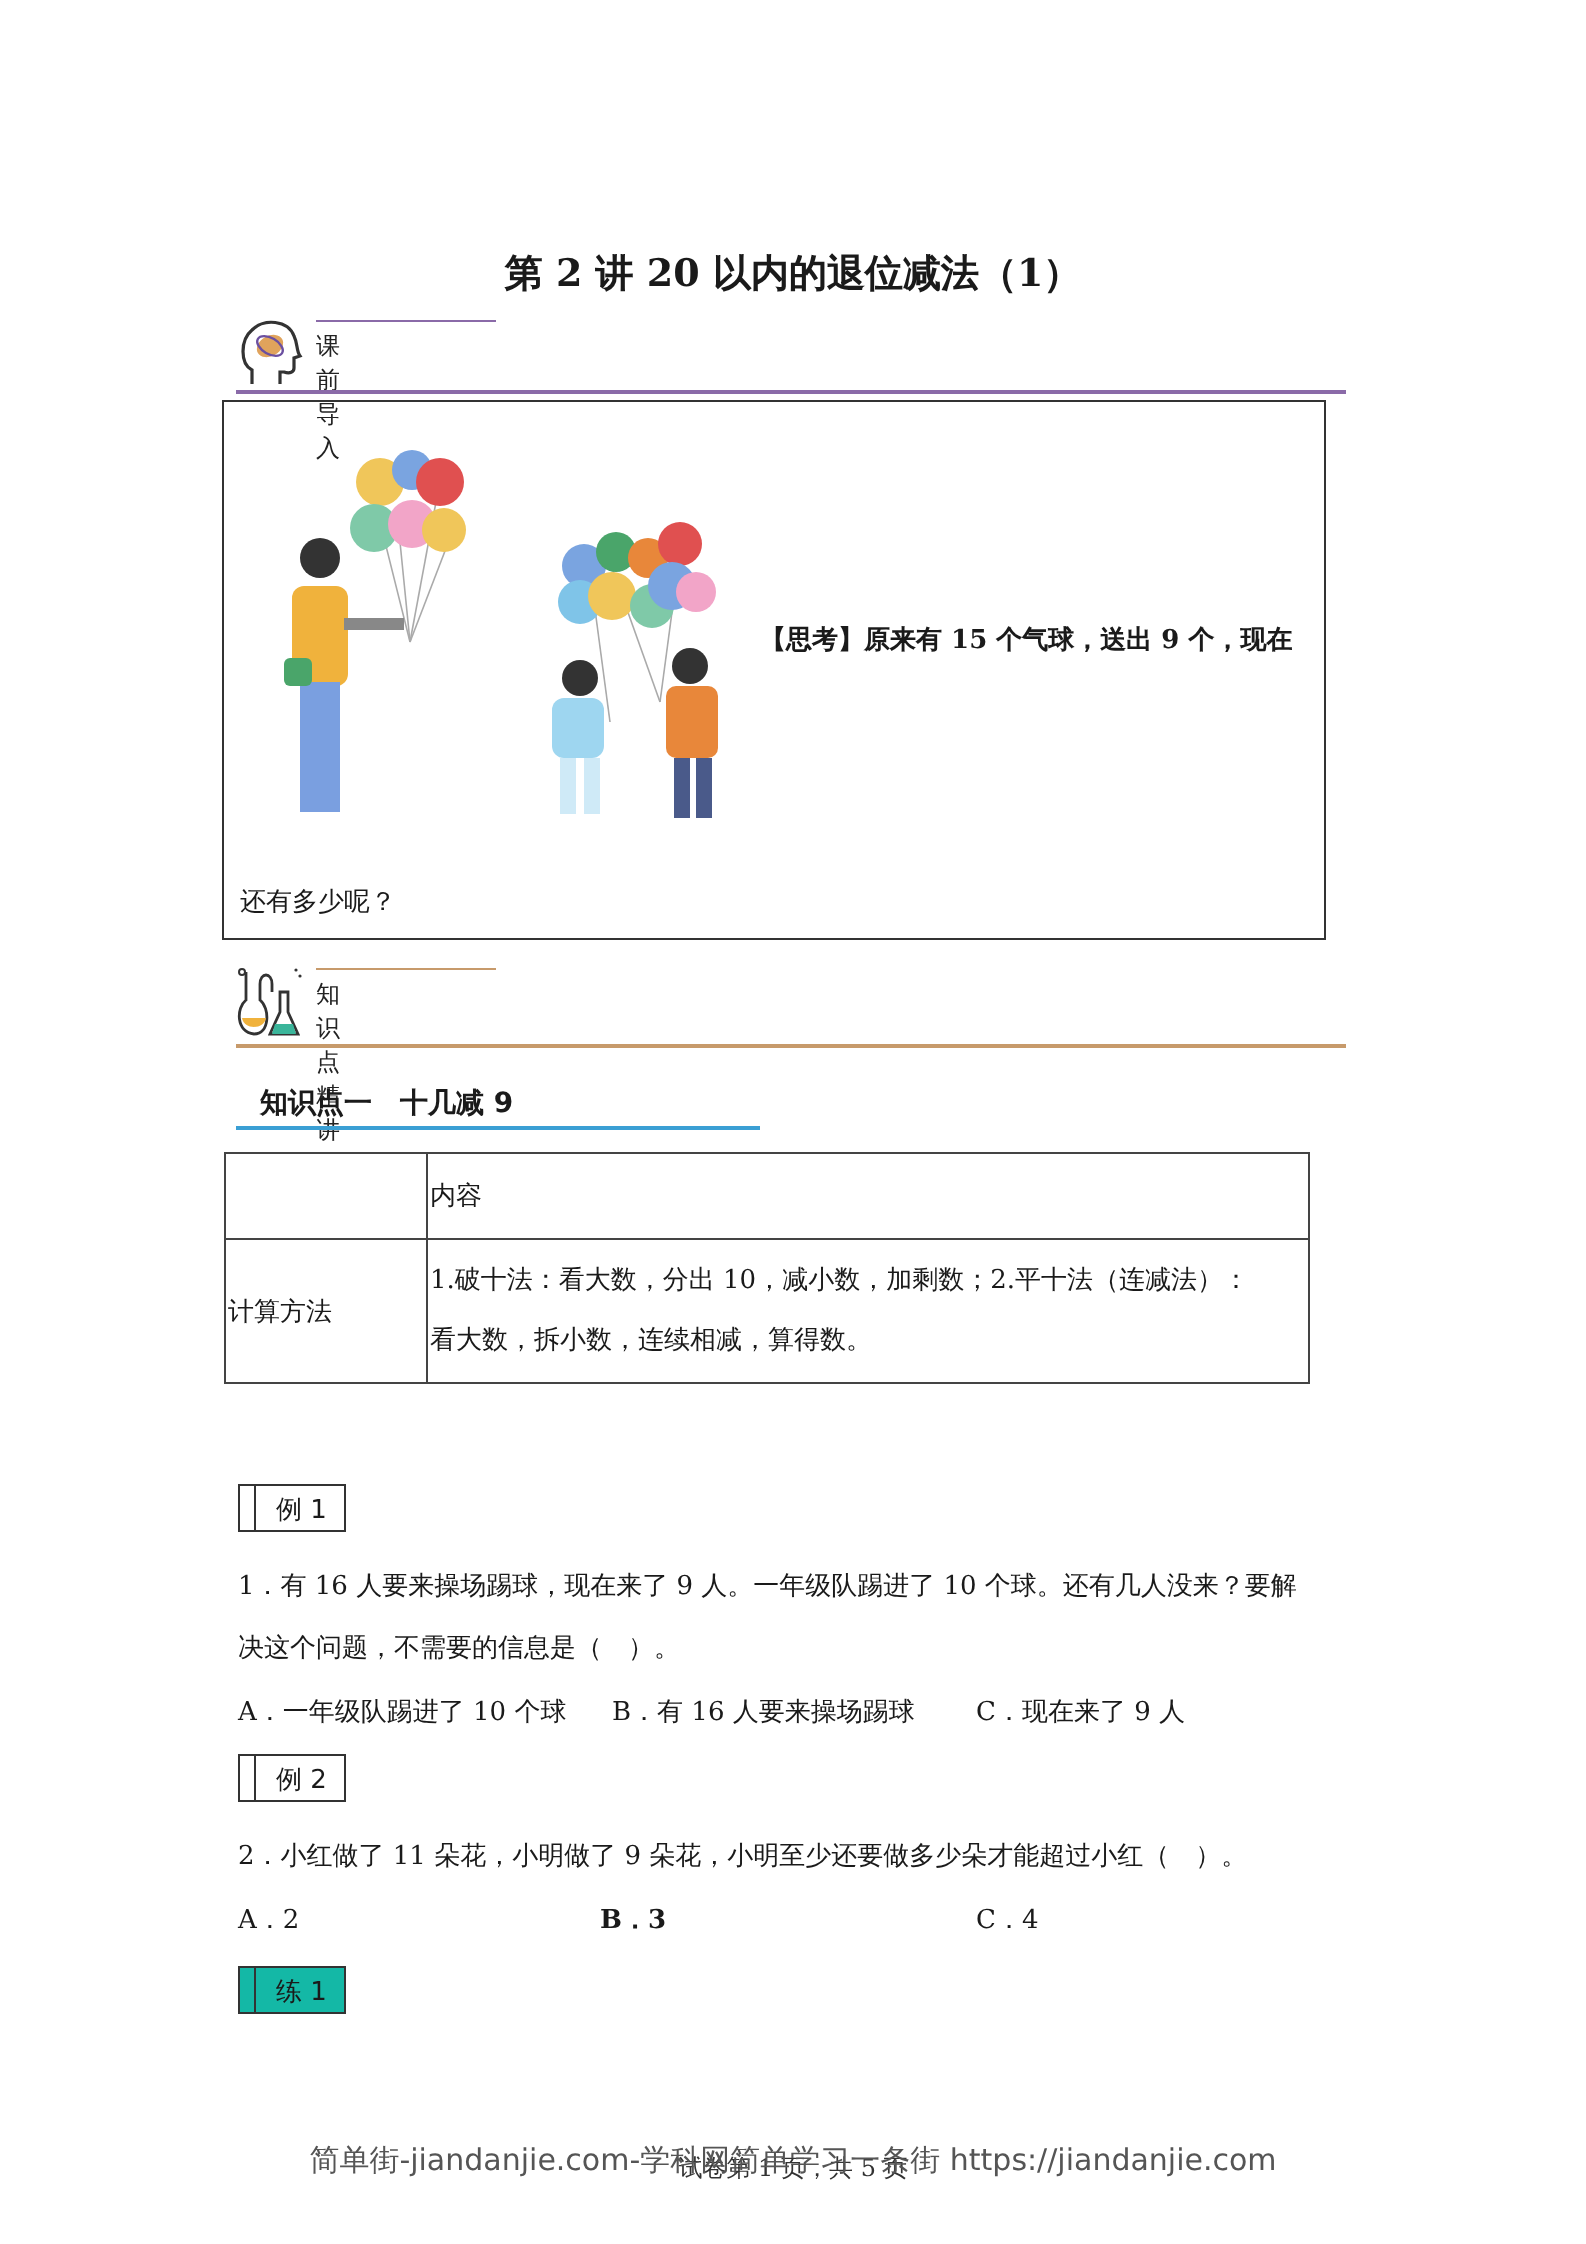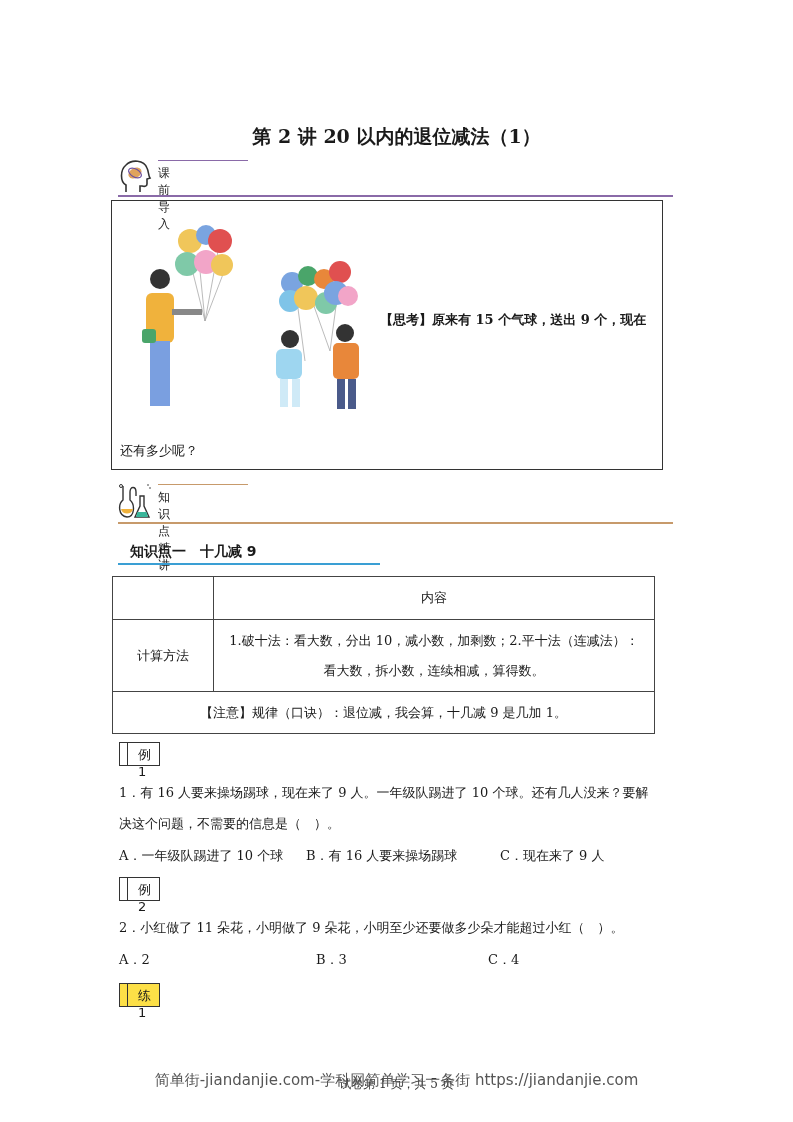--- a/index.html
+++ b/index.html
@@ -11,22 +11,22 @@
   .sec-head .icon { position: absolute; left: 0; top: 0; width: 36px; height: 38px; }
   .sec-head .label { position: absolute; left: 40px; top: 7px; font-family: "DejaVu Sans", "Liberation Sans", sans-serif; font-size: 12px; color: #222; }
   .sec-head .topline { position: absolute; left: 40px; top: 2px; width: 90px; height: 1px; }
   .sec-rule { left: 118px; width: 555px; height: 2px; }
   .intro-box { left: 111px; top: 200px; width: 552px; height: 270px; border: 1.5px solid #333; box-sizing: border-box; }
   .think { position: absolute; left: 268px; top: 110px; font-size: 13px; font-weight: bold; }
   .think2 { position: absolute; left: 8px; top: 241px; font-size: 13px; }
   .kp-title { left: 130px; top: 543px; font-family: "DejaVu Sans", "Liberation Sans", sans-serif; font-size: 14px; font-weight: bold; }
   .kp-rule { left: 118px; top: 563px; width: 262px; height: 2px; background: #3a9fd4; }
   table.kt { position: absolute; left: 112px; top: 576px; width: 543px; border-collapse: collapse; font-size: 13px; }
-  table.kt td { border: 1.3px solid #444; text-align: center; }
-  .ex-tag { left: 119px; width: 41px; height: 24px; border: 1.3px solid #333; box-sizing: border-box; }
+  table.kt td { border: 1.3px solid #444; }
+  .ex-tag { left: 119px; width: 54px; height: 24px; border: 1.3px solid #333; box-sizing: border-box; }
   .ex-tag .bar { position: absolute; left: 7px; top: 0; width: 1.3px; height: 100%; background: #333; }
   .ex-tag .txt { position: absolute; left: 18px; top: 3px; font-family: "DejaVu Sans", "Liberation Sans", sans-serif; font-size: 13px; }
   .q { font-size: 13px; text-align: center; }
   .footer-wm { left: 0; width: 793px; top: 1071px; text-align: center; font-family: "DejaVu Sans", "Liberation Sans", sans-serif; font-size: 15px; color: #555; }
   .footer-pg { left: 0; width: 793px; top: 1076px; text-align: center; font-size: 12px; color: #333; }
 </style>
 </head>
 <body>
 
 <div class="abs title">第 2 讲 20 以内的退位减法（1）</div>
@@ -117,44 +117,41 @@
     <td style="width:98px;"></td>
     <td>内容</td>
   </tr>
   <tr style="height:72px;">
     <td>计算方法</td>
     <td style="line-height:30px;">
       <div>1.破十法：看大数，分出 10，减小数，加剩数；2.平十法（连减法）：</div>
       <div>看大数，拆小数，连续相减，算得数。</div>
     </td>
   </tr>
-  <tr style="height:42px;">
-    <td colspan="2">【注意】规律（口诀）：退位减，我会算，十几减 9 是几加 1。</td>
-  </tr>
 </tbody>
   </table>
 
 <div class="abs ex-tag" style="top:742px;">
   <div class="bar"></div>
   <div class="txt">例 1</div>
 </div>
 <div class="abs q" style="left:119px;top:784px;">1．有 16 人要来操场踢球，现在来了 9 人。一年级队踢进了 10 个球。还有几人没来？要解</div>
 <div class="abs q" style="left:119px;top:815px;">决这个问题，不需要的信息是（　）。</div>
 <div class="abs q" style="left:119px;top:847px;">A．一年级队踢进了 10 个球</div>
 <div class="abs q" style="left:306px;top:847px;">B．有 16 人要来操场踢球</div>
-<div class="abs q" style="left:500px;top:847px;">C．现在来了 9 人</div>
+<div class="abs q" style="left:488px;top:847px;">C．现在来了 9 人</div>
 
 <div class="abs ex-tag" style="top:877px;">
   <div class="bar"></div>
   <div class="txt">例 2</div>
 </div>
 <div class="abs q" style="left:119px;top:919px;">2．小红做了 11 朵花，小明做了 9 朵花，小明至少还要做多少朵才能超过小红（　）。</div>
 <div class="abs q" style="left:119px;top:951px;">A．2</div>
-<div class="abs q" style="left:316px;top:951px;">B．3</div>
+<div class="abs q" style="left:300px;top:951px;font-weight:bold;">B．3</div>
 <div class="abs q" style="left:488px;top:951px;">C．4</div>
 
-<div class="abs ex-tag" style="top:983px;background:#fde047;">
+<div class="abs ex-tag" style="top:983px;background:#14b8a6;">
   <div class="bar"></div>
   <div class="txt">练 1</div>
 </div>
 
 <div class="abs footer-pg">试卷第 1 页，共 5 页</div>
 <div class="abs footer-wm">简单街-jiandanjie.com-学科网简单学习一条街 https://jiandanjie.com</div>
 
 </body></html>

